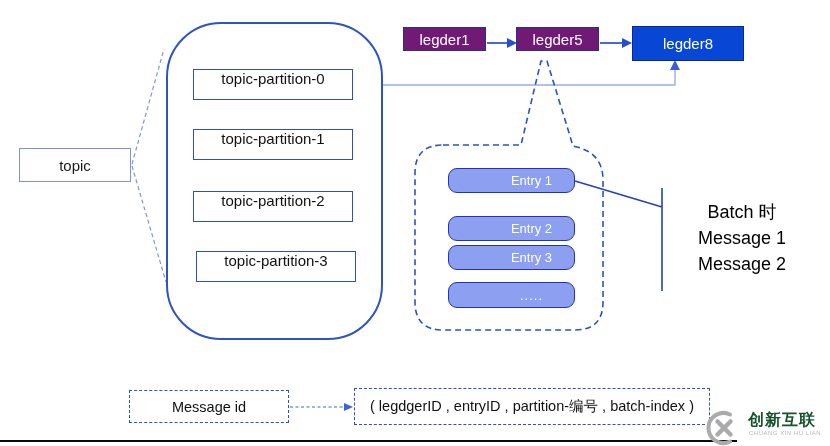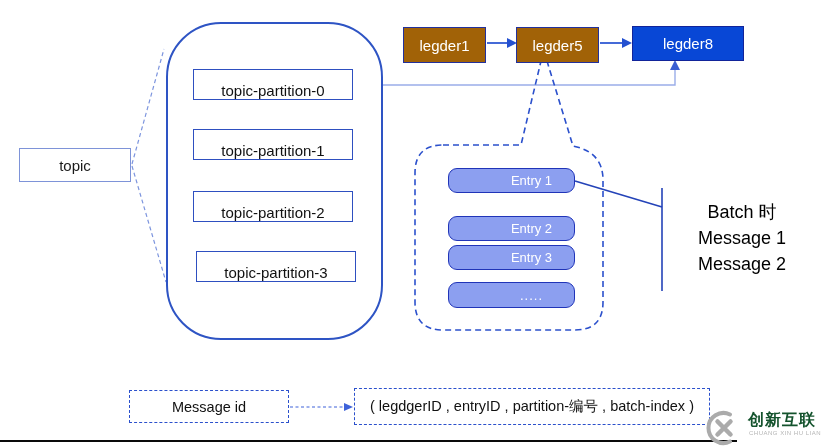--- a/index.html
+++ b/index.html
@@ -16,29 +16,29 @@
     display:flex;align-items:center;justify-content:center;
     font-size:15px;color:#1a1a1a;text-align:right;
   }
   .partitions-container{
     left:166px;top:22px;width:217px;height:318px;
     border:2px solid #2e54c4;border-radius:55px;background:#fff;
   }
   .partition-box{
     left:193px;width:160px;height:31px;
     border:1.6px solid #2e4fc0;background:#fff;
-    display:flex;align-items:flex-end;justify-content:center;
+    display:flex;align-items:flex-start;justify-content:center;
     font-size:15px;color:#111;
   }
   .p0{top:69px;} .p1{top:129px;} .p2{top:191px;} .p3{top:251px;left:196px;}
 
   .ledger-box{
-    height:36px;border:1.6px solid #22309c;
+    height:24px;border:1.6px solid #22309c;
     display:flex;align-items:center;justify-content:center;
-    font-size:15px;color:#ffffff;background:#a16207;
+    font-size:15px;color:#ffffff;background:#701a75;
   }
   .ledger1{left:403px;top:27px;width:83px;}
   .ledger5{left:516px;top:27px;width:83px;}
   .ledger8{left:632px;top:26px;width:112px;height:35px;background:#0847d6;border-color:#12249a;}
 
   .entry-box{
     left:448px;width:127px;height:25px;
     background:#8c9ff0;border:1.6px solid #2034b8;border-radius:9px;
     display:flex;align-items:center;justify-content:center;
     font-size:13px;color:#ffffff;padding-left:40px;

